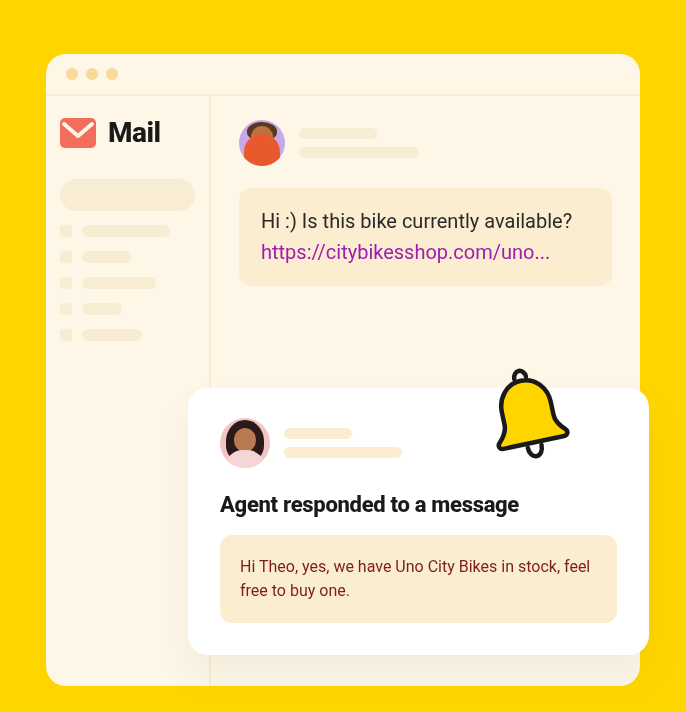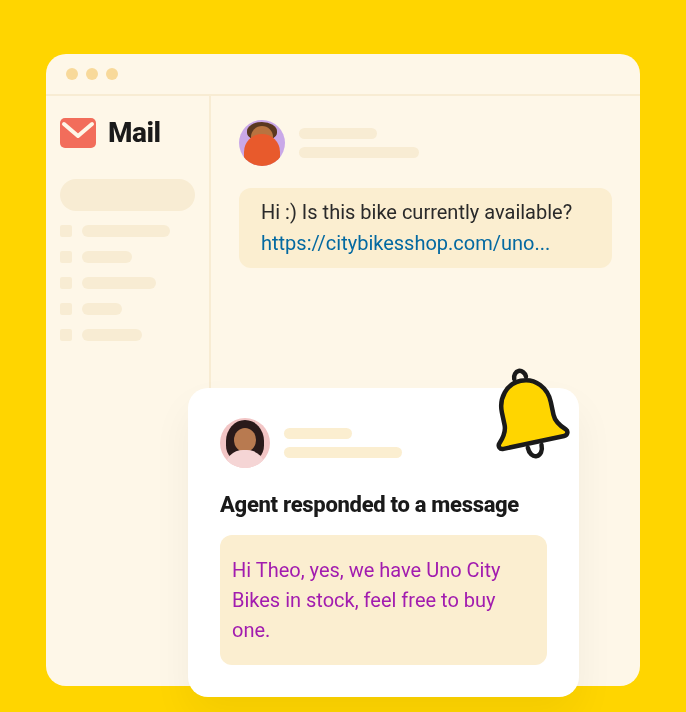--- a/index.html
+++ b/index.html
@@ -152,33 +152,33 @@
     .heading {
       font-size: 21px;
       font-weight: 800;
       color: #1a1a1a;
       margin-bottom: 16px;
       letter-spacing: -0.3px;
     }
     .bubble {
       background: #fbeed0;
       border-radius: 12px;
-      padding: 9px 22px;
+      padding: 18px 22px;
       font-size: 20px;
       line-height: 1.55;
       color: #2a2a2a;
     }
     .link {
-      color: #0369a1;
+      color: #a21caf;
     }
     .notification {
       position: absolute;
       left: 188px;
       top: 388px;
-      width: 391px;
+      width: 461px;
       background: #ffffff;
       border-radius: 20px;
       padding: 30px 32px 32px 32px;
       box-shadow: 0 20px 40px rgba(0,0,0,0.05);
     }
     .notif-sender {
       display: flex;
       align-items: center;
       gap: 14px;
       margin-bottom: 24px;
@@ -225,24 +225,24 @@
     .notif-heading {
       font-size: 22px;
       font-weight: 800;
       color: #1a1a1a;
       margin-bottom: 18px;
       letter-spacing: -0.3px;
     }
     .notif-bubble {
       background: #fbeed0;
       border-radius: 12px;
-      padding: 20px 12px;
-      font-size: 20px;
+      padding: 20px 20px;
+      font-size: 16px;
       line-height: 1.5;
-      color: #a21caf;
+      color: #7f1d1d;
     }
     .bell {
       position: absolute;
       right: 108px;
       top: 365px;
       width: 100px;
       height: 100px;
       z-index: 10;
     }
   </style>

